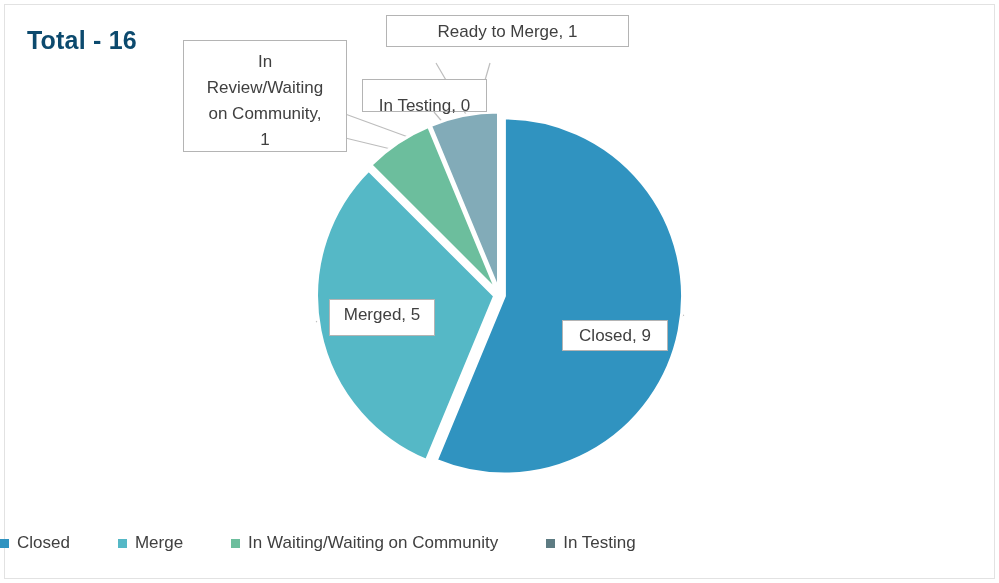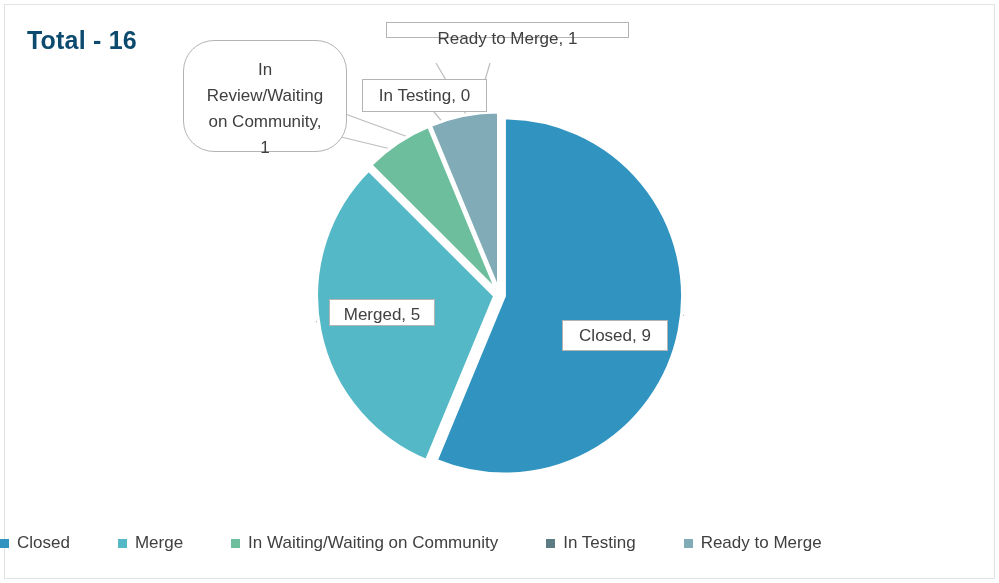--- a/index.html
+++ b/index.html
@@ -68,44 +68,43 @@
     top: 308px;
     width: 106px;
     height: 31px;
     padding-top: 4px;
     margin-top: 12px;
   }
   #label-merged {
     left: 329px;
     top: 299px;
     width: 106px;
-    height: 27px;
+    height: 37px;
     padding-top: 4px;
   }
   #label-review {
     left: 183px;
     top: 40px;
     width: 164px;
     height: 112px;
-    padding-top: 16px;
+    padding-top: 8px;
     line-height: 26px;
-    border-radius: 31px;
   }
   #label-testing {
     left: 362px;
     top: 79px;
     width: 125px;
     height: 33px;
-    padding-top: 5px;
+    padding-top: 15px;
   }
   #label-ready {
     left: 386px;
-    top: 22px;
+    top: 15px;
     width: 243px;
-    height: 16px;
+    height: 32px;
     padding-top: 5px;
   }
   
   #legend {
     position: absolute;
     left: 0;
     top: 533px;
     width: 999px;
     display: flex;
     align-items: center;
@@ -189,19 +188,15 @@
       <span class="legend-label">Merge</span>
     </div>
     <div class="legend-item">
       <span class="legend-swatch" style="background:#6cbe9d"></span>
       <span class="legend-label">In Waiting/Waiting on Community</span>
     </div>
     <div class="legend-item">
       <span class="legend-swatch" style="background:#5d7b82"></span>
       <span class="legend-label">In Testing</span>
     </div>
-    <div class="legend-item">
-      <span class="legend-swatch" style="background:#82abb8"></span>
-      <span class="legend-label">Ready to Merge</span>
-    </div>
   </div>
 
 </div>
 
 </body></html>

